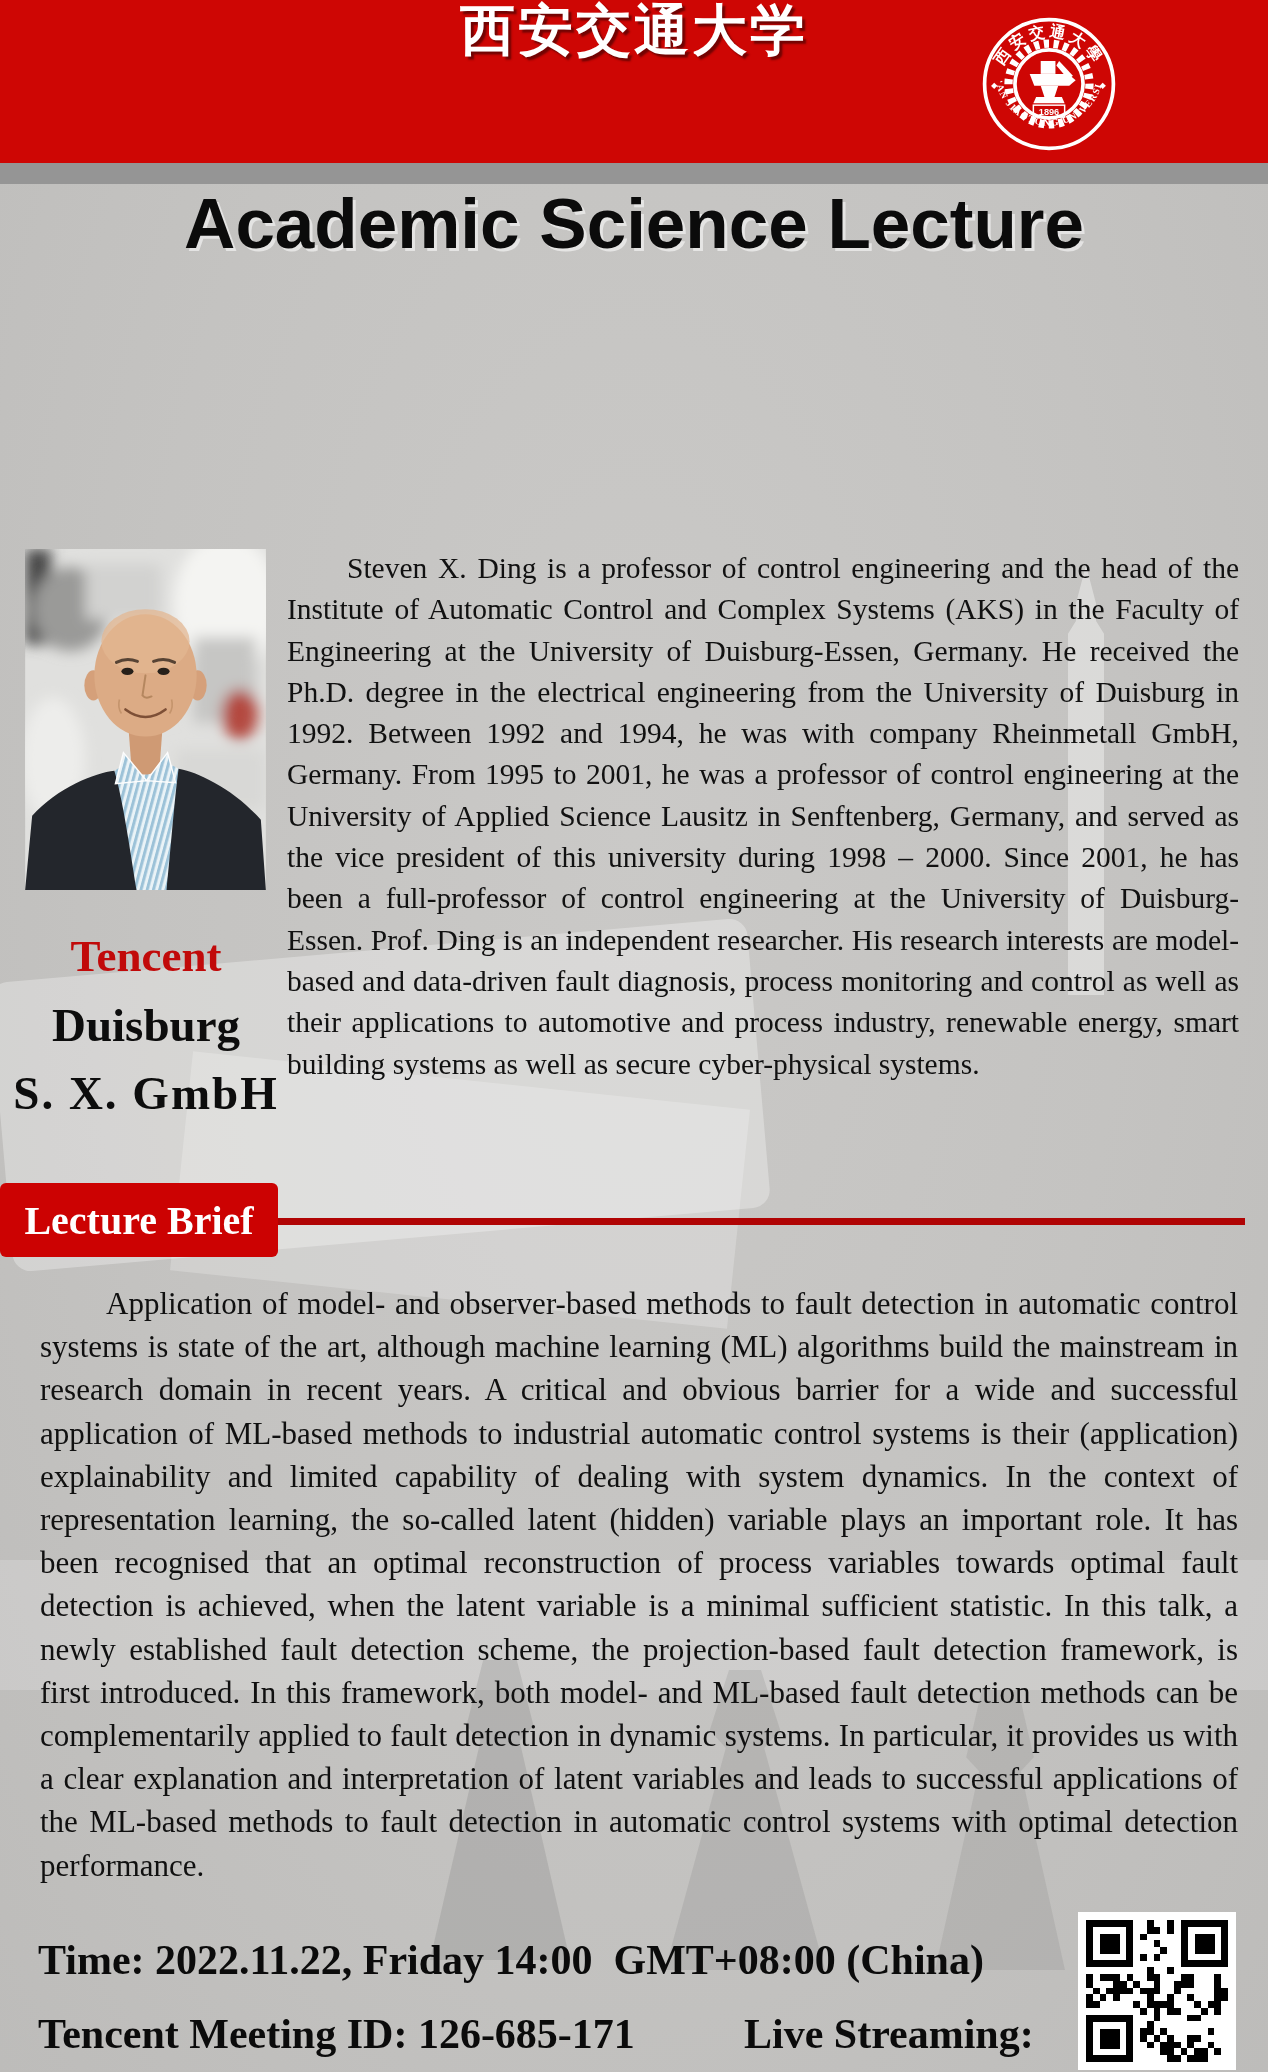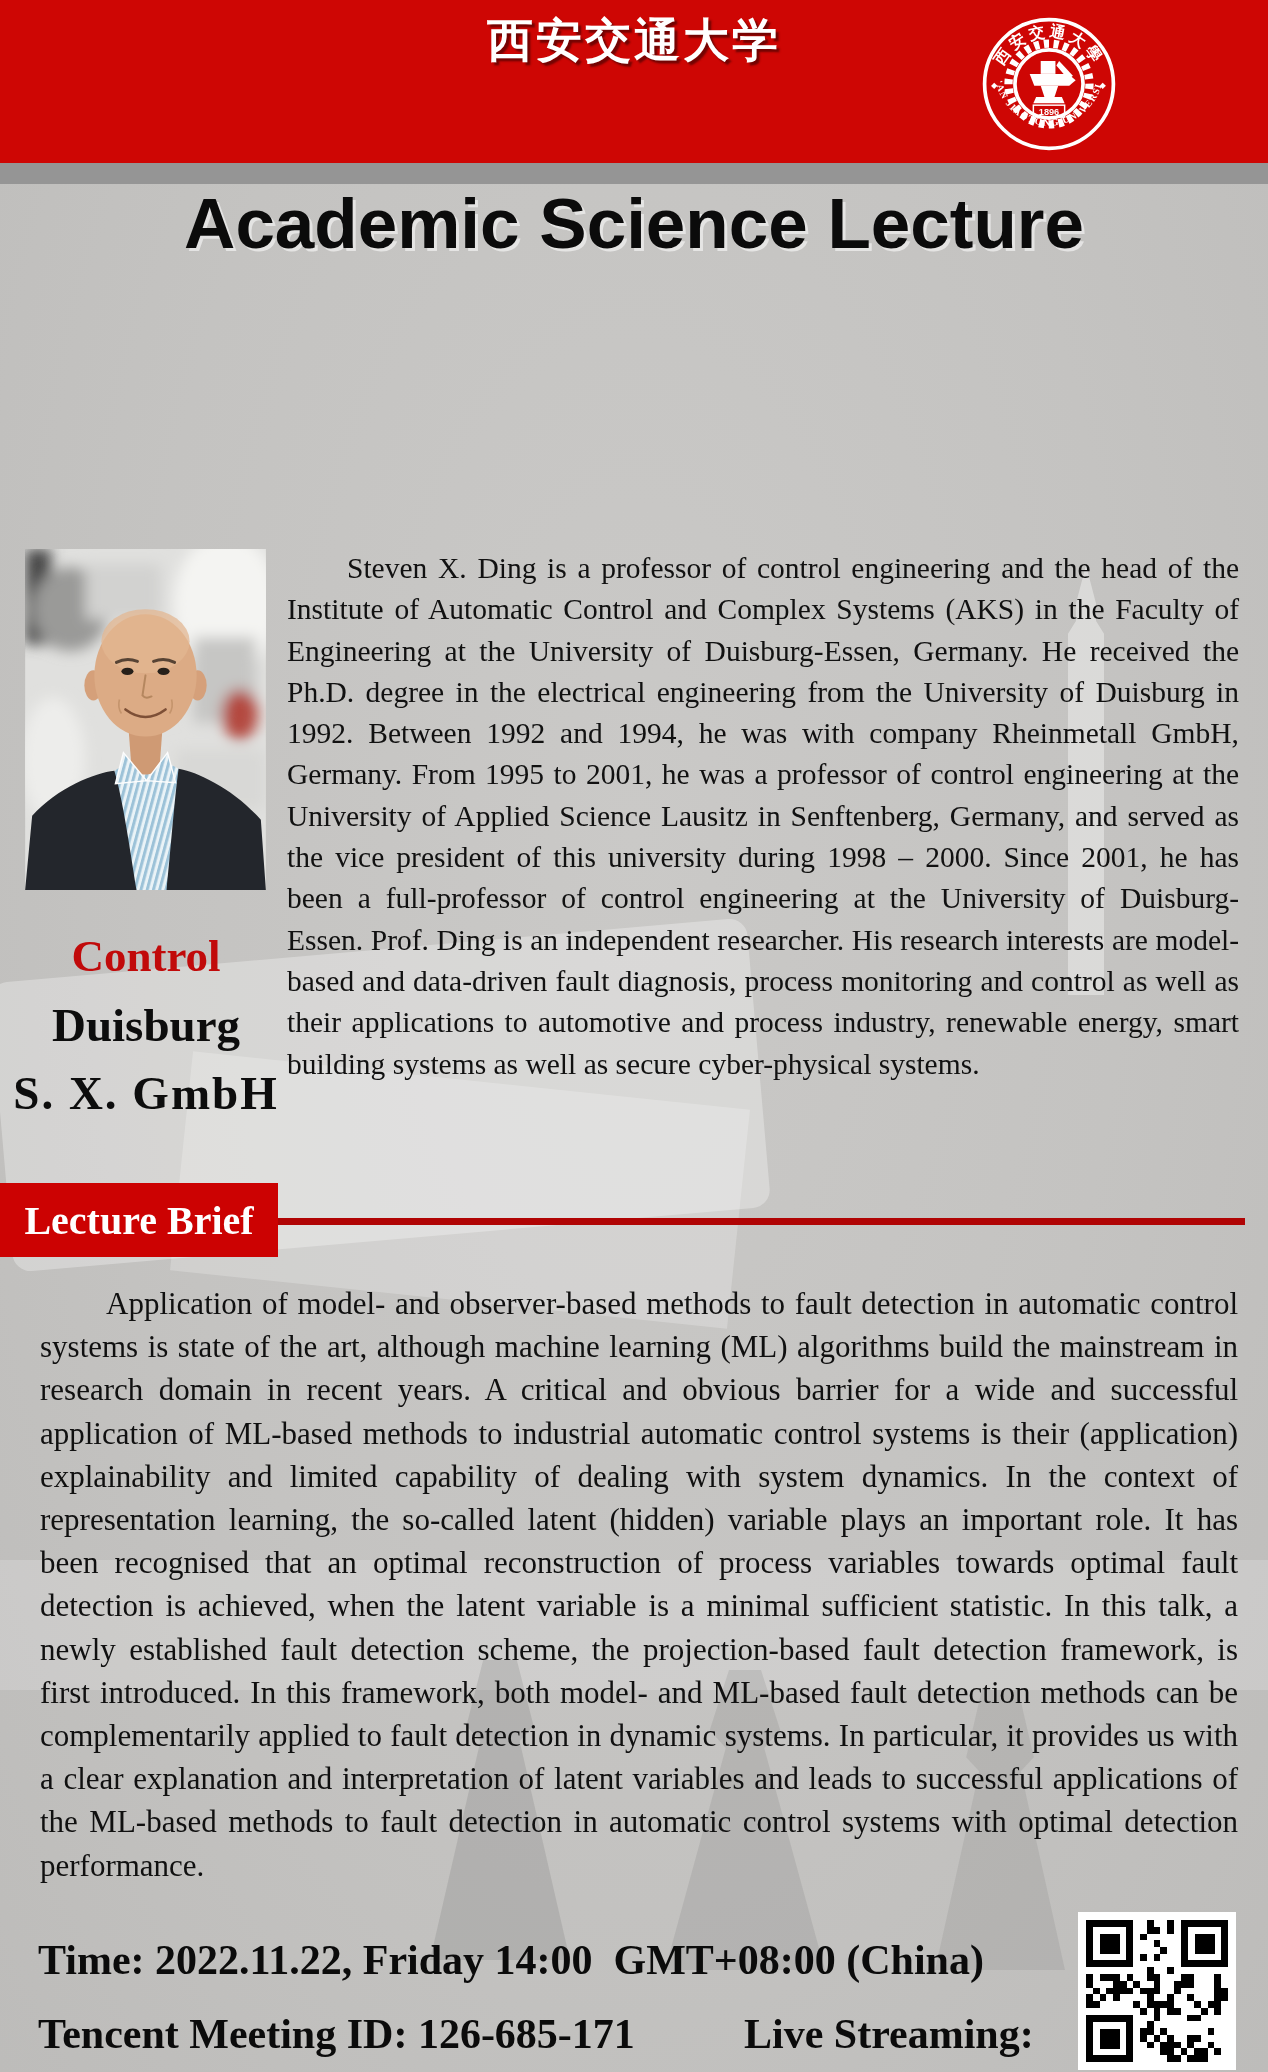--- a/index.html
+++ b/index.html
@@ -26,21 +26,21 @@
   .wm-sil3 { left:935px; top:1690px; width:130px; height:280px; background:rgba(90,90,90,.12);
     clip-path:polygon(36% 0,64% 0,76% 24%,66% 29%,100% 100%,0 100%,34% 29%,24% 24%); }
   .wm-sky { left:0; top:1560px; width:1268px; height:130px; background:rgba(255,255,255,.18); }
 
   
   .red-band { position:absolute; left:0; top:0; width:1268px; height:163px;
     background:#ce0604; z-index:2; }
   .cn-lines { position:absolute; left:0; top:0; width:1268px; text-align:center; color:#fff;
     font-family:"Liberation Sans", sans-serif; font-weight:bold;
     text-shadow:3px 3px 2px rgba(0,0,0,.45); }
-  .cn1 { margin-top:14px; font-size:46px; line-height:52px; letter-spacing:3px; }
+  .cn1 { margin-top:4px; font-size:55px; line-height:52px; letter-spacing:3px; }
   .cn2 { margin-top:6px; font-size:53px; line-height:58px; letter-spacing:4px; }
   .seal { position:absolute; left:980px; top:15px; width:138px; height:138px; }
   .separator { position:absolute; left:0; top:163px; width:1268px; height:21px;
     background:#959595; z-index:2; }
 
   
   .page-title { position:absolute; left:0; top:180px; width:1268px; z-index:1;
     text-align:center; font-family:"Liberation Sans", sans-serif;
     font-weight:900; font-size:71px; line-height:88px; color:#0b0b0b;
     letter-spacing:0px; text-shadow:3px 3px 0 rgba(255,255,255,.55); }
@@ -57,21 +57,21 @@
     text-align:center; color:#0d0d0d; font-weight:bold; font-size:47px; }
   .lect-name { position:absolute; left:0; top:1066px; width:292px; z-index:1;
     text-align:center; color:#0d0d0d; font-weight:bold; font-size:47px; letter-spacing:2px; }
 
   
   .bio { position:absolute; left:287px; top:548px; width:952px; z-index:1;
     font-size:29.5px; line-height:41.3px; color:#111; text-align:justify; text-indent:60px; }
 
   
   .brief-box { position:absolute; left:0; top:1183px; width:278px; height:74px; z-index:1;
-    background:#cc0202; display:flex; align-items:center; justify-content:center; }
+    background:#cc0202; display:flex; align-items:center; justify-content:center;border-radius:6px; }
   .brief-box span { color:#fff; font-weight:bold; font-size:40px; }
   .brief-rule { position:absolute; left:278px; top:1218px; width:967px; height:7px;
     background:#b00404; z-index:1; }
   .brief-text { position:absolute; left:40px; top:1282px; width:1198px; z-index:1;
     font-size:31px; line-height:43.2px; color:#101010; text-align:justify; text-indent:66px; }
 
   
   .time-line { position:absolute; left:38px; top:1936px; z-index:1;
     font-weight:bold; font-size:42px; color:#0b0b0b; white-space:pre-wrap; }
   .meeting-line { position:absolute; left:38px; top:2010px; z-index:1;
@@ -177,21 +177,21 @@
         <ellipse cx="102" cy="122" rx="6" ry="3.6" fill="#27201a"></ellipse>
         <ellipse cx="138" cy="122" rx="6" ry="3.6" fill="#27201a"></ellipse>
         <path d="M 120 126 L 117 146 Q 120 150 126 147" stroke="#b5875f" stroke-width="2" fill="none" stroke-linecap="round"></path>
         <path d="M 100 160 Q 120 175 140 160" stroke="#7d4f36" stroke-width="2.6" fill="none" stroke-linecap="round"></path>
         <path d="M 94 150 Q 92 158 96 164" stroke="#c4946c" stroke-width="1.6" fill="none"></path>
         <path d="M 146 150 Q 148 158 144 164" stroke="#c4946c" stroke-width="1.6" fill="none"></path>
       </g>
     </svg>
   </div>
 
-  <div class="lect-label">Control</div>
+  <div class="lect-label">Tencent</div>
   <div class="lect-title">Duisburg</div>
   <div class="lect-name">S. X. GmbH</div>
 
   <p class="bio">Steven X. Ding is a professor of control engineering and the head of the Institute of Automatic Control and Complex Systems (AKS) in the Faculty of Engineering at the University of Duisburg-Essen, Germany. He received the Ph.D. degree in the electrical engineering from the University of Duisburg in 1992. Between 1992 and 1994, he was with company Rheinmetall GmbH, Germany. From 1995 to 2001, he was a professor of control engineering at the University of Applied Science Lausitz in Senftenberg, Germany, and served as the vice president of this university during 1998 – 2000. Since 2001, he has been a full-professor of control engineering at the University of Duisburg-Essen. Prof. Ding is an independent researcher. His research interests are model-based and data-driven fault diagnosis, process monitoring and control as well as their applications to automotive and process industry, renewable energy, smart building systems as well as secure cyber-physical systems.</p>
 
   <div class="brief-box">
     <span>Lecture Brief</span>
   </div>
   <div class="brief-rule"></div>
   <p class="brief-text">Application of model- and observer-based methods to fault detection in automatic control systems is state of the art, although machine learning (ML) algorithms build the mainstream in research domain in recent years. A critical and obvious barrier for a wide and successful application of ML-based methods to industrial automatic control systems is their (application) explainability and limited capability of dealing with system dynamics. In the context of representation learning, the so-called latent (hidden) variable plays an important role. It has been recognised that an optimal reconstruction of process variables towards optimal fault detection is achieved, when the latent variable is a minimal sufficient statistic. In this talk, a newly established fault detection scheme, the projection-based fault detection framework, is first introduced. In this framework, both model- and ML-based fault detection methods can be complementarily applied to fault detection in dynamic systems. In particular, it provides us with a clear explanation and interpretation of latent variables and leads to successful applications of the ML-based methods to fault detection in automatic control systems with optimal detection performance.</p>

